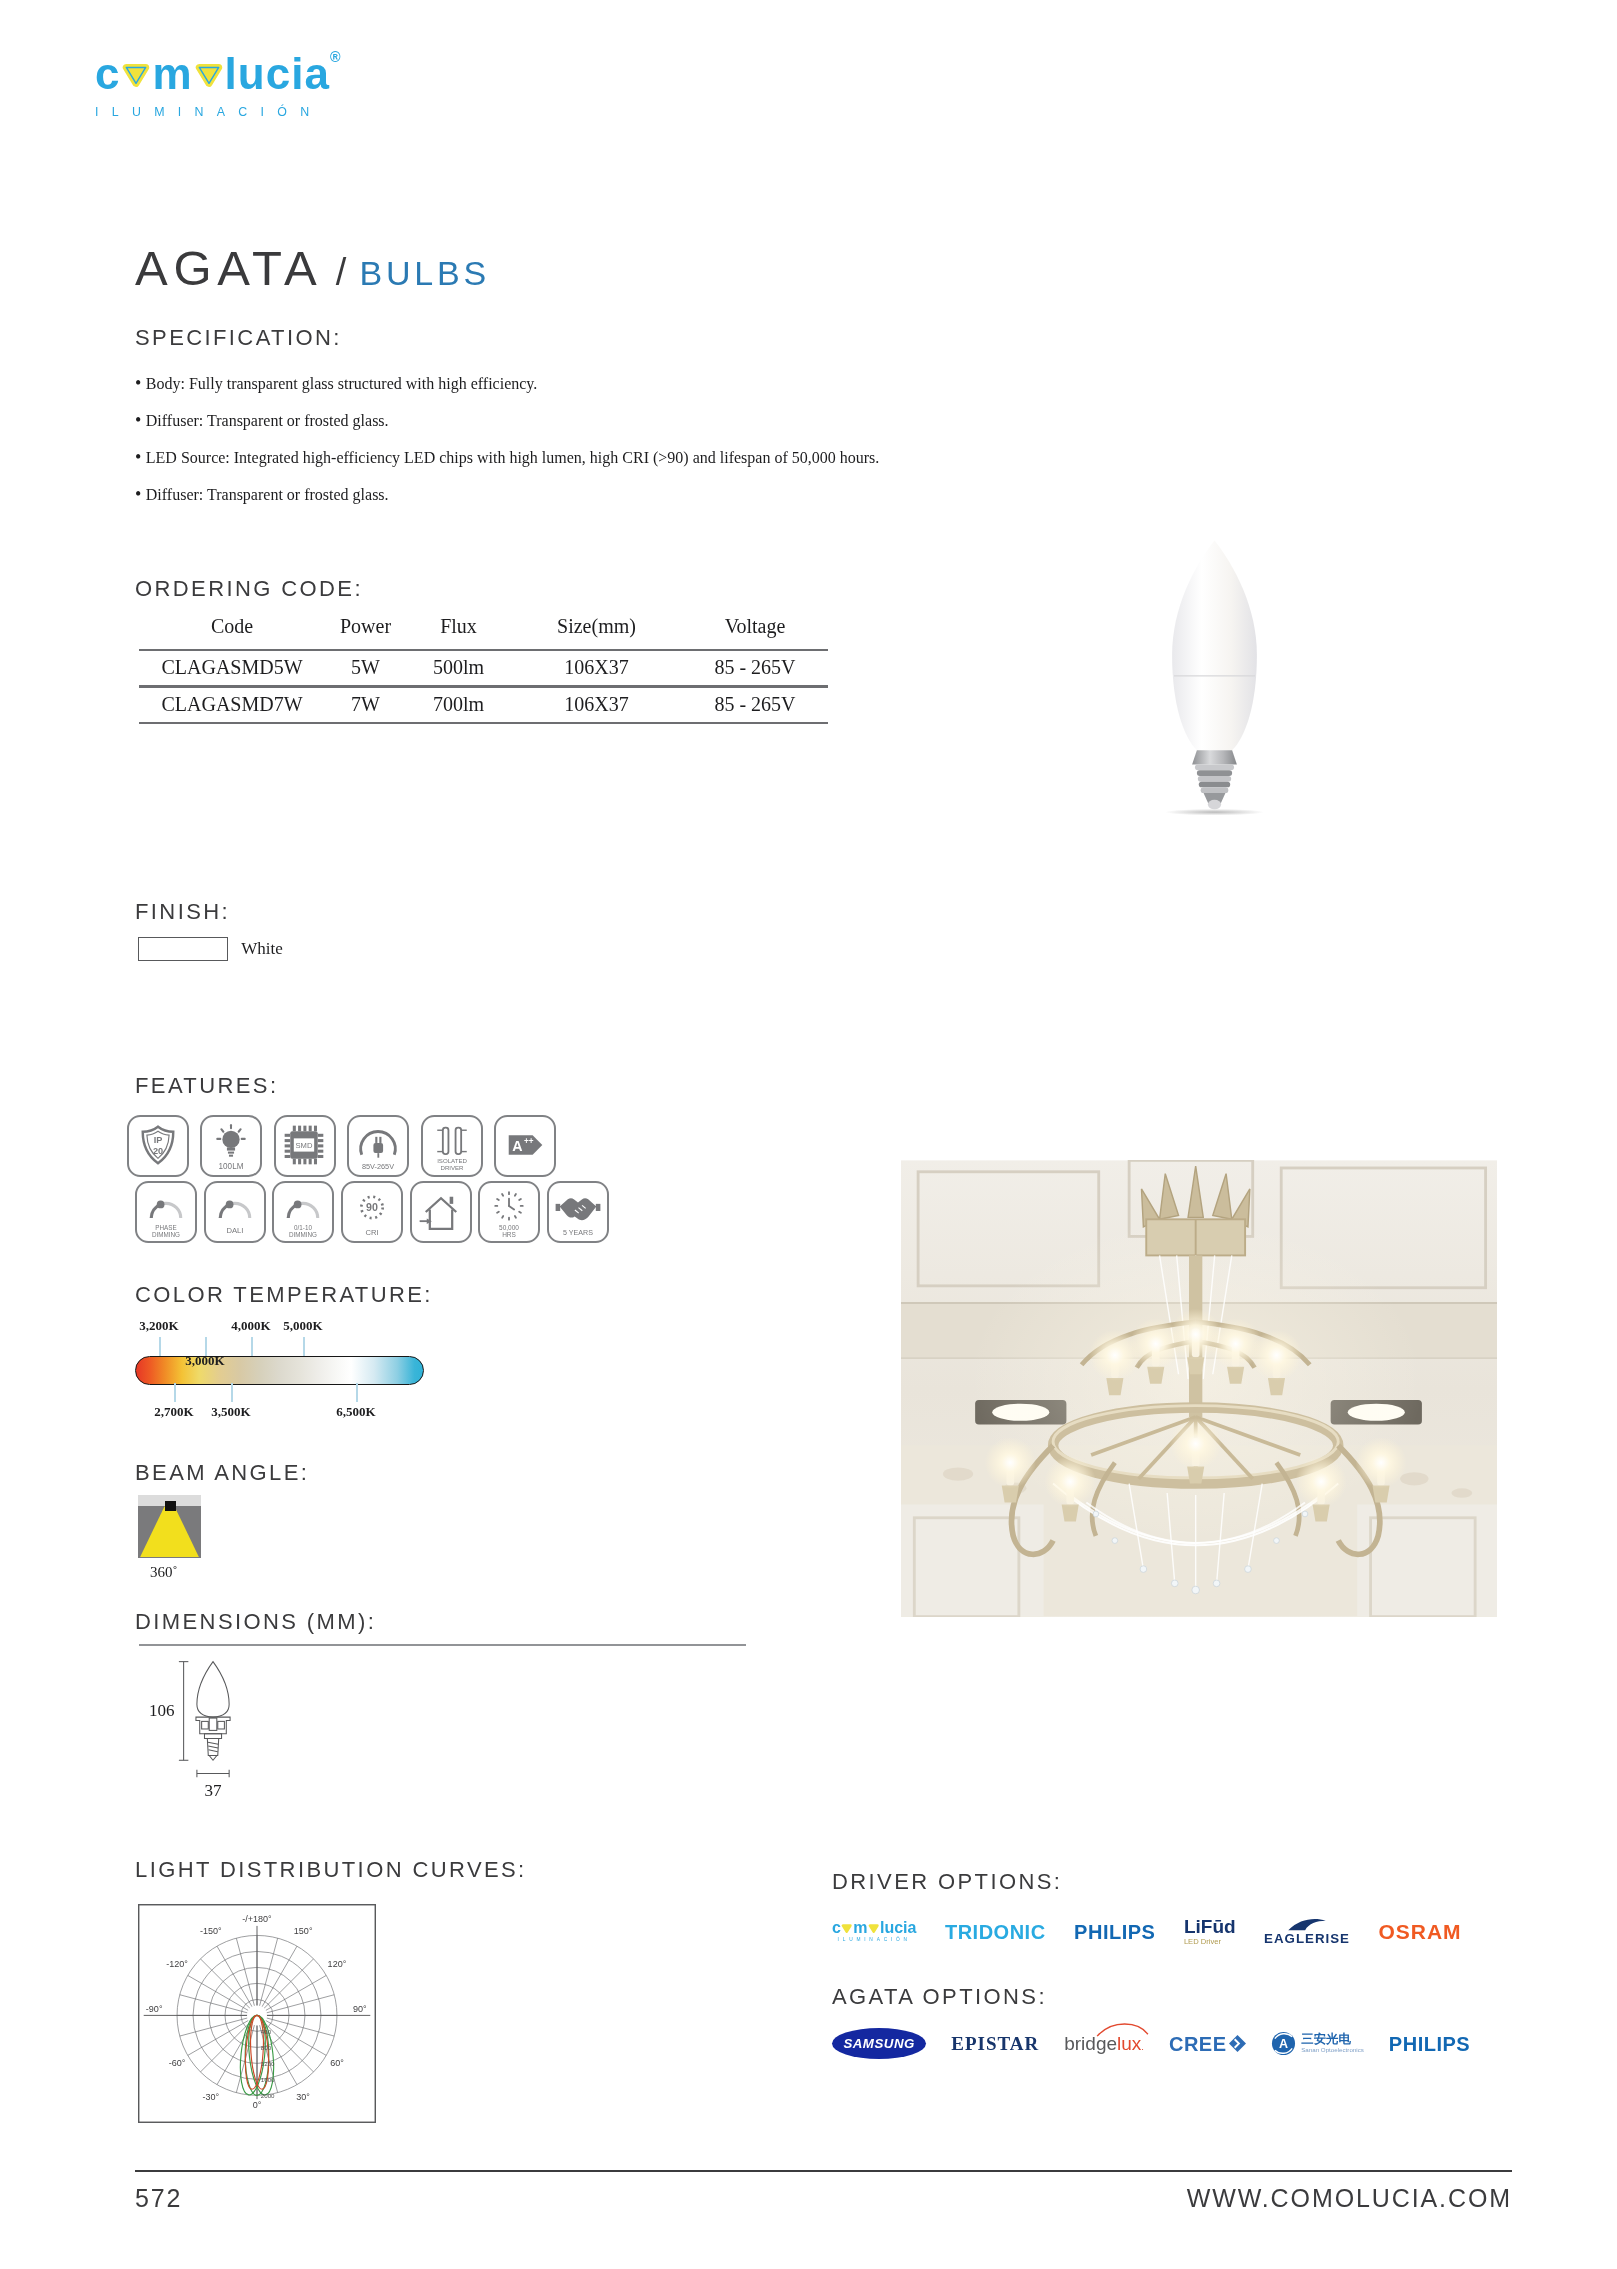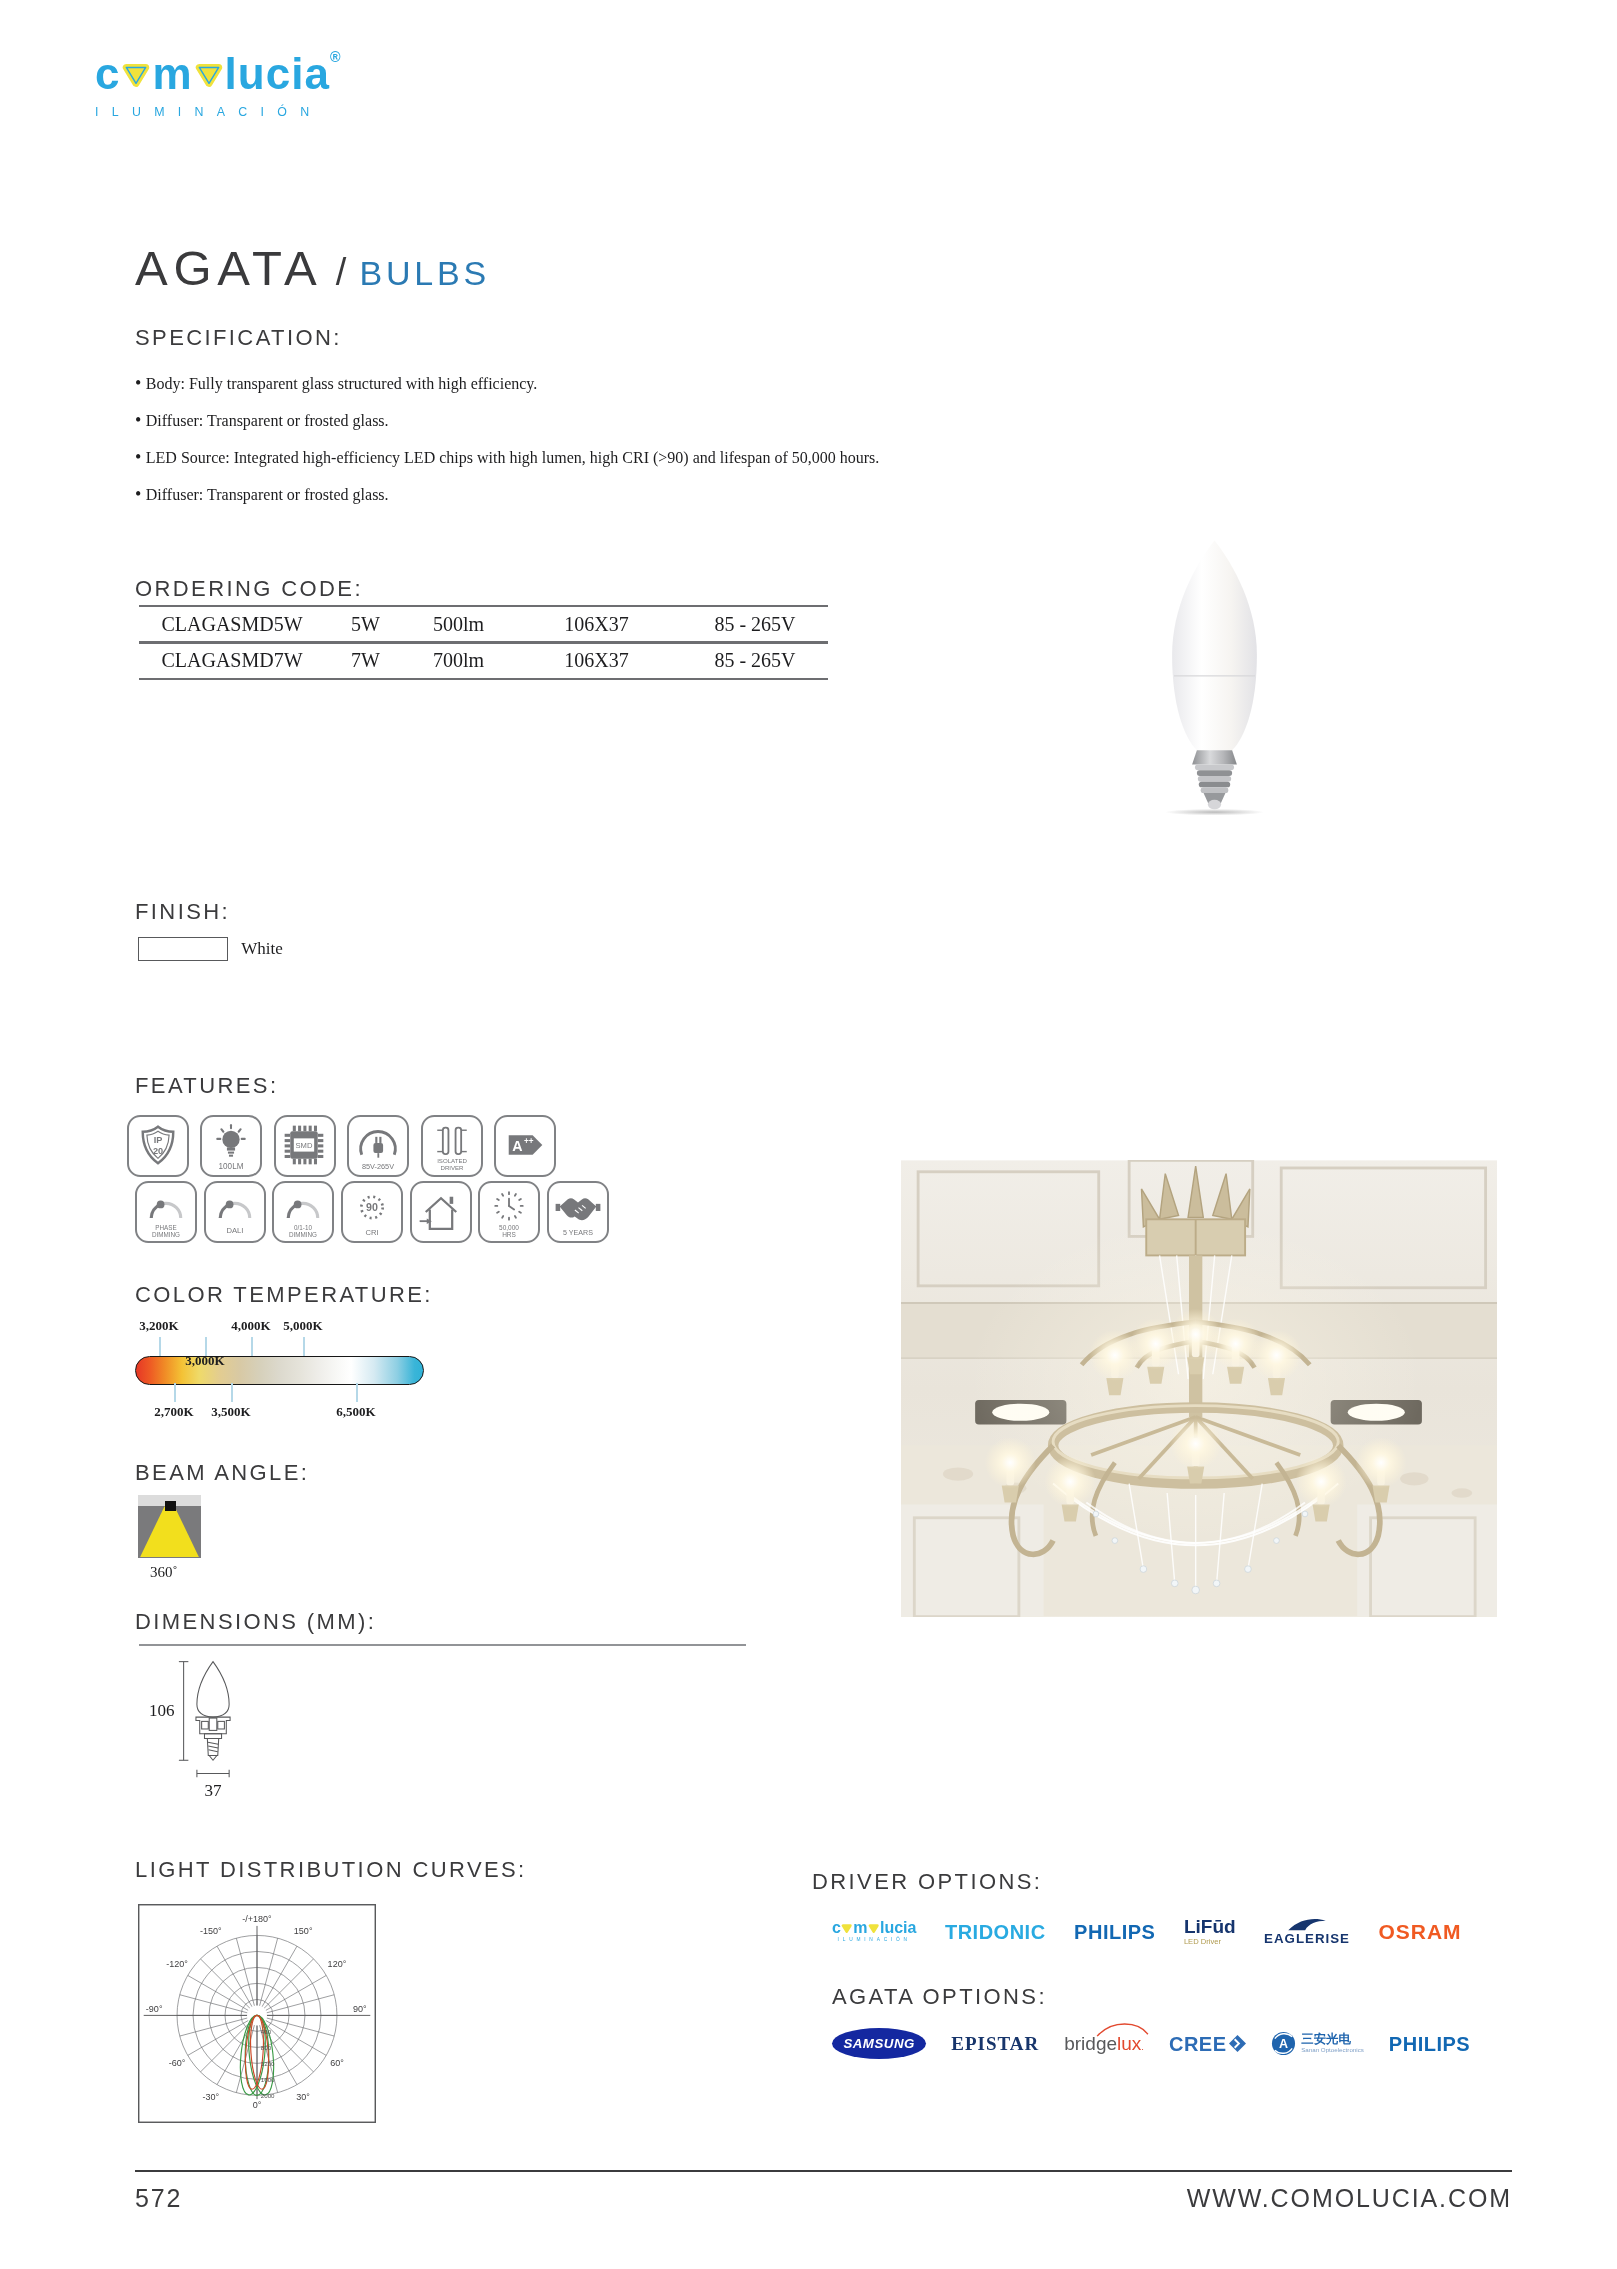--- a/index.html
+++ b/index.html
@@ -85,20 +85,27 @@
 <div class="abs h" style="left:135px;top:325px;">SPECIFICATION:</div>
 <div class="abs" style="left:135px;top:373px;" id="spec-bullets">
     <div class="bullet">Body: Fully transparent glass structured with high efficiency.</div>
     <div class="bullet">Diffuser: Transparent or frosted glass.</div>
     <div class="bullet">LED Source: Integrated high-efficiency LED chips with high lumen, high CRI (&gt;90) and lifespan of 50,000 hours.</div>
     <div class="bullet">Diffuser: Transparent or frosted glass.</div>
   </div>
 
 <div class="abs h" style="left:135px;top:576px;">ORDERING CODE:</div>
 <div class="abs" style="left:139px;top:605px;width:689px;" id="ordering-table">
+    <div class="otable">
+      <div class="cell hdr">Code</div>
+      <div class="cell hdr">Power</div>
+      <div class="cell hdr">Flux</div>
+      <div class="cell hdr">Size(mm)</div>
+      <div class="cell hdr">Voltage</div>
+    </div>
     <div class="rule" style="height: 1.9px;"></div>
     <div class="otable">
       <div class="cell">CLAGASMD5W</div>
       <div class="cell">5W</div>
       <div class="cell">500lm</div>
       <div class="cell">106X37</div>
       <div class="cell">85 - 265V</div>
     </div>
     <div class="rule" style="height: 2.4px;"></div>
     <div class="otable">
@@ -570,21 +577,21 @@
      <path d="M433 362 L451 362 L448 380 L436 380 Z" fill="#d9cdad"></path>
      <circle cx="442" cy="338" r="27" fill="url(#glow)"></circle>
           <rect x="501" y="312" width="8" height="30" rx="3" fill="#f6f1e4"></rect>
      <path d="M496 342 L514 342 L511 360 L499 360 Z" fill="#d9cdad"></path>
      <circle cx="505" cy="318" r="27" fill="url(#glow)"></circle>
         </g>
     </g>
   </svg>
 </div>
 
-<div class="abs h" style="left:812px;top:1869px;text-align:center;">DRIVER OPTIONS:</div>
+<div class="abs h" style="left:832px;top:1869px;text-align:center;">DRIVER OPTIONS:</div>
 <div class="abs logo-row" style="left:832px;top:1902px;gap:28.5px;height:59px;" id="driver-logos">
     <div class="lg">
       <div style="display: flex; align-items: center;">
         <span style="color:#29a7e0;font-weight:700;font-size:16px;">c</span>
         <svg width="11.4" height="10.5" viewBox="0 0 34 30" style="margin:0 0.5px;">
           <path d="M6 7 L28 7 L17 25 Z" fill="#f0e23c" stroke="#f0e23c" stroke-width="8" stroke-linejoin="round"></path>
         </svg>
         <span style="color:#29a7e0;font-weight:700;font-size:16px;">m</span>
         <svg width="11.4" height="10.5" viewBox="0 0 34 30" style="margin:0 0.5px;">
           <path d="M6 7 L28 7 L17 25 Z" fill="#f0e23c" stroke="#f0e23c" stroke-width="8" stroke-linejoin="round"></path>

